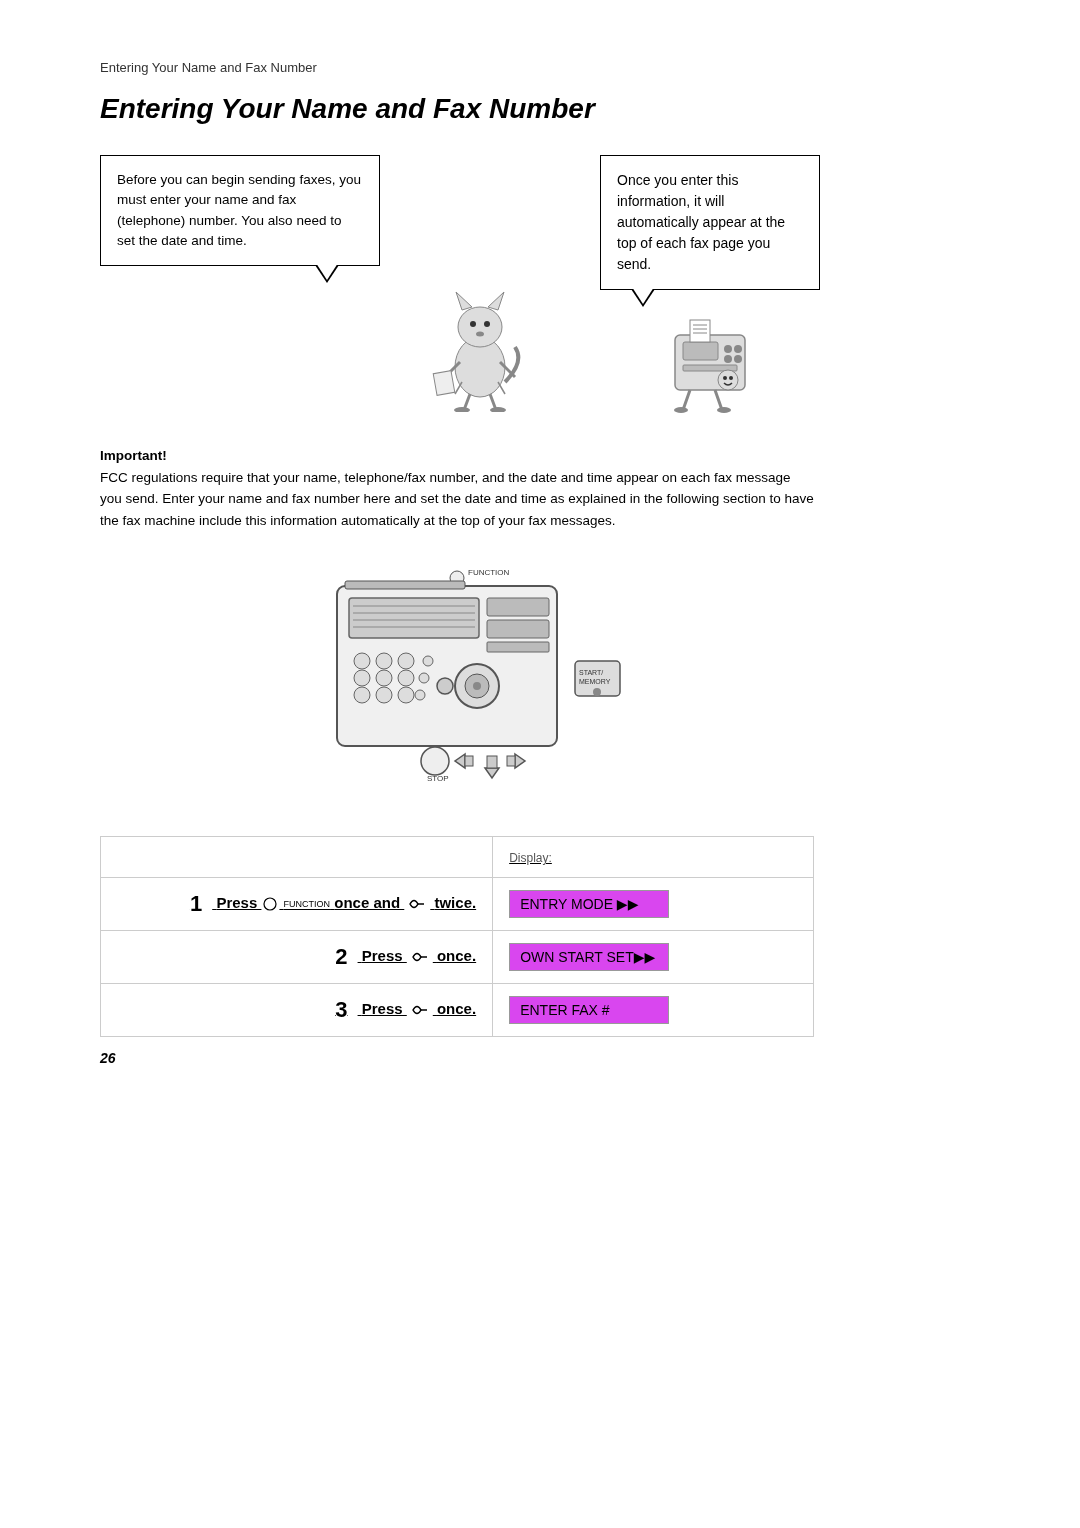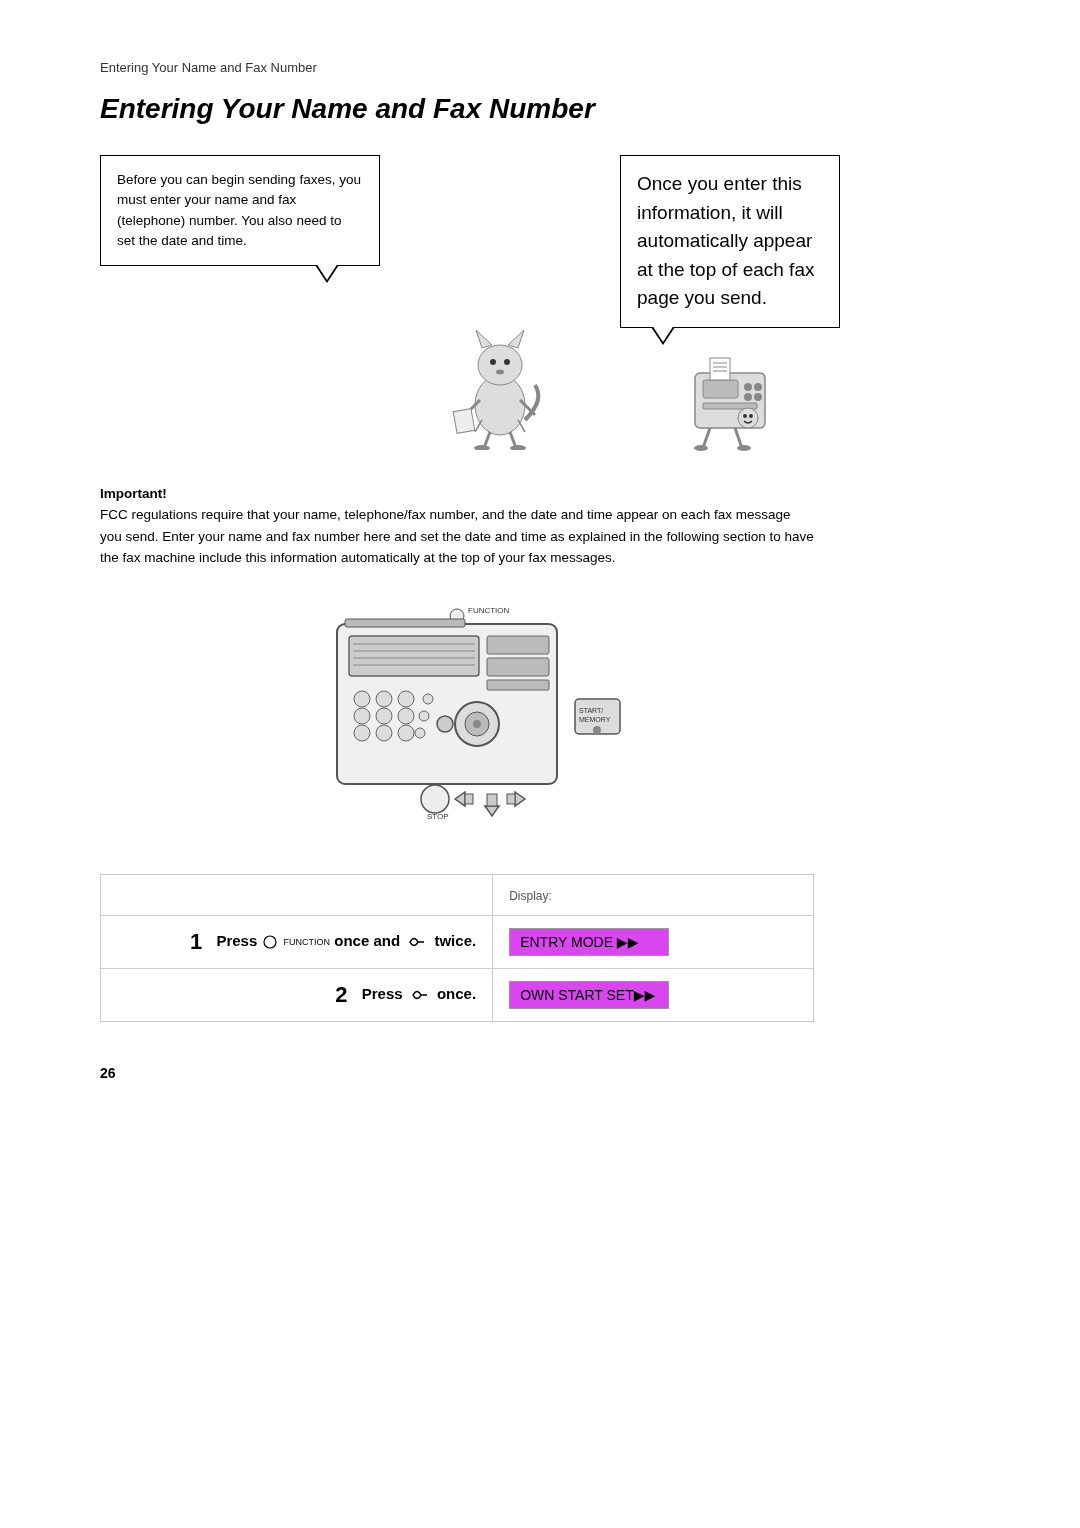--- a/index.html
+++ b/index.html
@@ -29,21 +29,21 @@
     .chapter-title {
       font-size: 28px;
       font-weight: bold;
       font-style: italic;
       margin-bottom: 30px;
       color: #000;
     }
 
     .intro-section {
       display: flex;
-      gap: 60px;
+      gap: 40px;
       margin-bottom: 30px;
       align-items: flex-start;
     }
 
     .speech-bubble-left {
       border: 1px solid #000;
       padding: 14px 16px;
       width: 280px;
       font-size: 13.5px;
       line-height: 1.5;
@@ -84,21 +84,21 @@
     }
 
     .character-left {
       text-align: center;
     }
 
     .speech-bubble-right {
       border: 1px solid #000;
       padding: 14px 16px;
       width: 220px;
-      font-size: 19px;
+      font-size: 14px;
       line-height: 1.5;
       position: relative;
       flex-shrink: 0;
       align-self: flex-start;
     }
 
     .speech-bubble-right::after {
       content: '';
       position: absolute;
       bottom: -18px;
@@ -156,20 +156,21 @@
     .steps-table {
       width: 100%;
       border-collapse: collapse;
       margin-top: 10px;
     }
 
     .steps-table td {
       border: 1px solid #ccc;
       padding: 12px 16px;
       vertical-align: middle;
+      text-decoration: underline;
     }
 
     .steps-table .step-left {
       width: 55%;
       font-size: 15px;
       text-align: right;
     }
 
     .steps-table .step-right {
       width: 45%;
@@ -196,23 +197,24 @@
     .display-box {
       border: 1px solid #999;
       padding: 5px 10px;
       font-size: 14px;
       display: inline-block;
       min-width: 160px;
       background: #d946ef;
     }
 
     .page-number {
-      margin-top: 43px;
+      margin-top: 13px;
       font-weight: bold;
       font-size: 14px;
+      font-style: italic;
     }
   </style>
 </head>
 <body>
 
 <div class="page-container">
 
   <div class="breadcrumb">Entering Your Name and Fax Number</div>
 
   <h1 class="chapter-title">Entering Your Name and Fax Number</h1>
@@ -400,18 +402,32 @@
           <path d="M4,11 Q8,4 12,11 Q8,18 4,11 Z" fill="none" stroke="#000" stroke-width="1.5"></path>
           <line x1="11" y1="11" x2="18" y2="11" stroke="#000" stroke-width="1.5"></line>
         </svg>
         <span class="step-bold"> once.</span>
       </td>
       <td class="step-right">
         <div class="display-box">OWN START SET▶▶</div>
       </td>
     </tr>
 
+    <tr>
+      <td class="step-left">
+        <span class="step-number">3</span>
+        <span class="step-bold">Press </span>
+        <svg width="22" height="22" viewBox="0 0 22 22" style="vertical-align:middle; margin:0 2px;" xmlns="http://www.w3.org/2000/svg">
+          <path d="M4,11 Q8,4 12,11 Q8,18 4,11 Z" fill="none" stroke="#000" stroke-width="1.5"></path>
+          <line x1="11" y1="11" x2="18" y2="11" stroke="#000" stroke-width="1.5"></line>
+        </svg>
+        <span class="step-bold"> once.</span>
+      </td>
+      <td class="step-right">
+        <div class="display-box">ENTER FAX #</div>
+      </td>
+    </tr>
   </tbody>
     </table>
 
   <div class="page-number">26</div>
 
 </div>
 
 </body></html>

